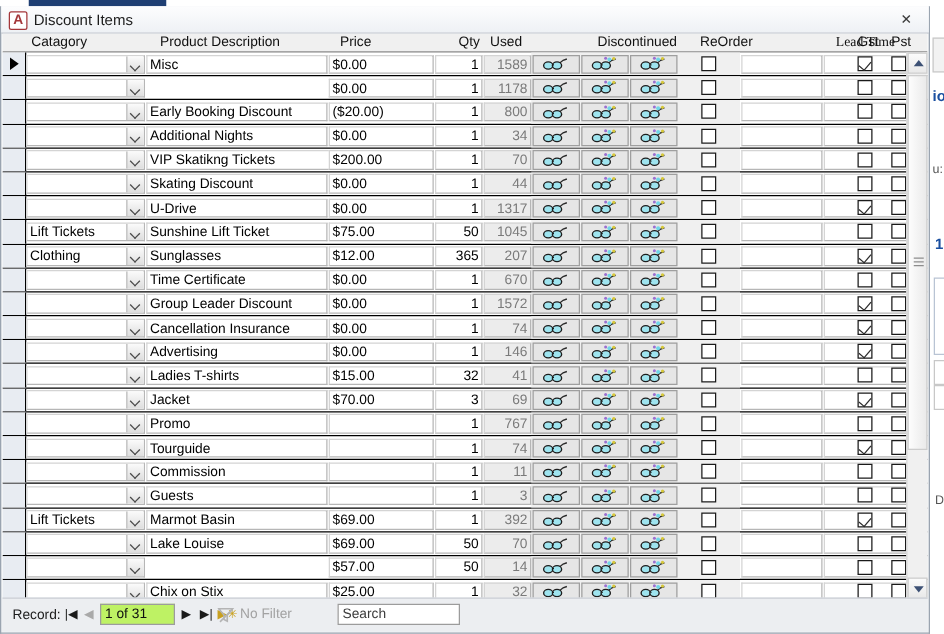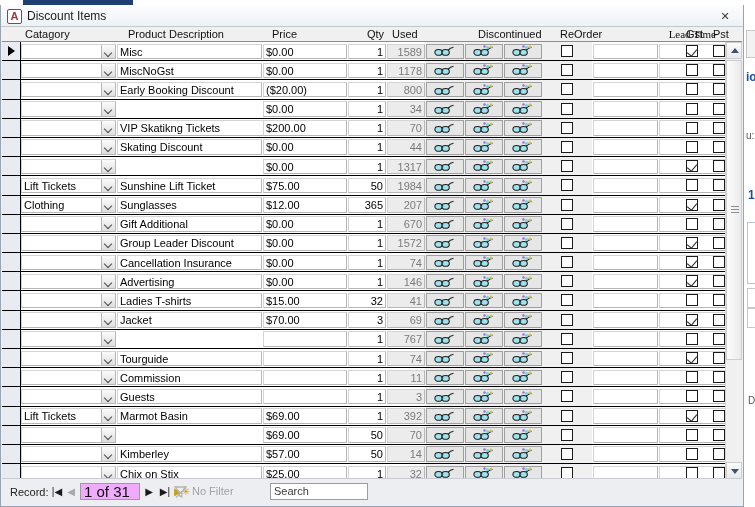--- a/index.html
+++ b/index.html
@@ -134,22 +134,22 @@
     background:#eceef1;border-top:1px solid #c9cdd3;box-sizing:border-box;
   }
   #nav .lbl{position:absolute;top:7px;font-size:11px;color:#1c1c1c;white-space:nowrap;}
   .navbtn{
     position:absolute;top:5px;width:14px;height:16px;text-align:center;line-height:16px;
     font-size:10px;color:#1a1a1a;cursor:pointer;
   }
   .navbtn.dim{color:#a9a9a9;}
   #recbox{
     position:absolute;left:78px;top:4px;width:60px;height:17px;
-    background:#f0abfc;border:1px solid #9c9c9c;box-sizing:border-box;
-    font-size:15px;line-height:15px;padding-left:3px;color:#101010;
+    background:#bef264;border:1px solid #9c9c9c;box-sizing:border-box;
+    font-size:11px;line-height:15px;padding-left:3px;color:#101010;
   }
   #filter{
     position:absolute;left:190px;top:6px;font-size:11px;color:#a2a2a2;white-space:nowrap;
   }
   #filter-icon{position:absolute;left:172px;top:7px;}
   #searchbox{
     position:absolute;left:268px;top:4px;width:98px;height:17px;
     background:#fff;border:1px solid #9c9c9c;box-sizing:border-box;
     font-size:11px;line-height:15px;padding-left:3px;color:#3c3c3c;
   }
@@ -237,21 +237,20 @@
           <div class="cell " style="left: 591px; width: 65px;"></div>
           <div class="cell " style="left: 657px; width: 80px;"></div>
           <div class="chk on" style="left: 684px;"></div>
           <div class="chk" style="left: 711px;"></div>
         </div>
         <div class="row">
           <div class="sel"></div>
           <div class="cellband" style="left: 423px; width: 167px;"></div>
           <div class="cellband" style="left: 736px; width: 62px;"></div>
           <div class="cell combo" style="left: 19px; width: 95px;"><span class="arrow"></span><span></span></div>
-          <div class="cell " style="left: 115px; width: 145px;">MiscNoGst</div>
           <div class="cell " style="left: 261px; width: 84px;">$0.00</div>
           <div class="cell num" style="left: 346px; width: 38px;">1</div>
           <div class="cell num ro" style="left: 385px; width: 38px;">1178</div>
           <div class="icbtn" style="left: 424px; width: 38px;">
             <svg width="22" height="12" viewBox="0 0 22 12">
               <path d="M11.5 7.2 L16.5 3.2 L19.5 2.2" stroke="#2b2b2b" stroke-width="1.1" fill="none"></path>
               <ellipse cx="4.6" cy="7.4" rx="3.7" ry="2.9" fill="#9ee4ef" stroke="#1e1e1e" stroke-width="1.1"></ellipse>
               <ellipse cx="11.6" cy="7.4" rx="3.7" ry="2.9" fill="#9ee4ef" stroke="#1e1e1e" stroke-width="1.1"></ellipse>
               <path d="M8.3 6.9 h0.9" stroke="#1e1e1e" stroke-width="1.1"></path>
             </svg>
@@ -327,20 +326,21 @@
           <div class="cell " style="left: 591px; width: 65px;"></div>
           <div class="cell " style="left: 657px; width: 80px;"></div>
           <div class="chk" style="left: 684px;"></div>
           <div class="chk" style="left: 711px;"></div>
         </div>
         <div class="row">
           <div class="sel"></div>
           <div class="cellband" style="left: 423px; width: 167px;"></div>
           <div class="cellband" style="left: 736px; width: 62px;"></div>
           <div class="cell combo" style="left: 19px; width: 95px;"><span class="arrow"></span><span></span></div>
+          <div class="cell " style="left: 115px; width: 145px;">Additional Nights</div>
           <div class="cell " style="left: 261px; width: 84px;">$0.00</div>
           <div class="cell num" style="left: 346px; width: 38px;">1</div>
           <div class="cell num ro" style="left: 385px; width: 38px;">34</div>
           <div class="icbtn" style="left: 424px; width: 38px;">
             <svg width="22" height="12" viewBox="0 0 22 12">
               <path d="M11.5 7.2 L16.5 3.2 L19.5 2.2" stroke="#2b2b2b" stroke-width="1.1" fill="none"></path>
               <ellipse cx="4.6" cy="7.4" rx="3.7" ry="2.9" fill="#9ee4ef" stroke="#1e1e1e" stroke-width="1.1"></ellipse>
               <ellipse cx="11.6" cy="7.4" rx="3.7" ry="2.9" fill="#9ee4ef" stroke="#1e1e1e" stroke-width="1.1"></ellipse>
               <path d="M8.3 6.9 h0.9" stroke="#1e1e1e" stroke-width="1.1"></path>
             </svg>
@@ -461,20 +461,21 @@
           <div class="cell " style="left: 591px; width: 65px;"></div>
           <div class="cell " style="left: 657px; width: 80px;"></div>
           <div class="chk" style="left: 684px;"></div>
           <div class="chk" style="left: 711px;"></div>
         </div>
         <div class="row">
           <div class="sel"></div>
           <div class="cellband" style="left: 423px; width: 167px;"></div>
           <div class="cellband" style="left: 736px; width: 62px;"></div>
           <div class="cell combo" style="left: 19px; width: 95px;"><span class="arrow"></span><span></span></div>
+          <div class="cell " style="left: 115px; width: 145px;">U-Drive</div>
           <div class="cell " style="left: 261px; width: 84px;">$0.00</div>
           <div class="cell num" style="left: 346px; width: 38px;">1</div>
           <div class="cell num ro" style="left: 385px; width: 38px;">1317</div>
           <div class="icbtn" style="left: 424px; width: 38px;">
             <svg width="22" height="12" viewBox="0 0 22 12">
               <path d="M11.5 7.2 L16.5 3.2 L19.5 2.2" stroke="#2b2b2b" stroke-width="1.1" fill="none"></path>
               <ellipse cx="4.6" cy="7.4" rx="3.7" ry="2.9" fill="#9ee4ef" stroke="#1e1e1e" stroke-width="1.1"></ellipse>
               <ellipse cx="11.6" cy="7.4" rx="3.7" ry="2.9" fill="#9ee4ef" stroke="#1e1e1e" stroke-width="1.1"></ellipse>
               <path d="M8.3 6.9 h0.9" stroke="#1e1e1e" stroke-width="1.1"></path>
             </svg>
@@ -508,21 +509,21 @@
           <div class="chk" style="left: 711px;"></div>
         </div>
         <div class="row">
           <div class="sel"></div>
           <div class="cellband" style="left: 423px; width: 167px;"></div>
           <div class="cellband" style="left: 736px; width: 62px;"></div>
           <div class="cell combo" style="left: 19px; width: 95px;"><span class="arrow"></span><span>Lift Tickets</span></div>
           <div class="cell " style="left: 115px; width: 145px;">Sunshine Lift Ticket</div>
           <div class="cell " style="left: 261px; width: 84px;">$75.00</div>
           <div class="cell num" style="left: 346px; width: 38px;">50</div>
-          <div class="cell num ro" style="left: 385px; width: 38px;">1984</div>
+          <div class="cell num ro" style="left: 385px; width: 38px;">1045</div>
           <div class="icbtn" style="left: 424px; width: 38px;">
             <svg width="22" height="12" viewBox="0 0 22 12">
               <path d="M11.5 7.2 L16.5 3.2 L19.5 2.2" stroke="#2b2b2b" stroke-width="1.1" fill="none"></path>
               <ellipse cx="4.6" cy="7.4" rx="3.7" ry="2.9" fill="#9ee4ef" stroke="#1e1e1e" stroke-width="1.1"></ellipse>
               <ellipse cx="11.6" cy="7.4" rx="3.7" ry="2.9" fill="#9ee4ef" stroke="#1e1e1e" stroke-width="1.1"></ellipse>
               <path d="M8.3 6.9 h0.9" stroke="#1e1e1e" stroke-width="1.1"></path>
             </svg>
           </div>
           <div class="icbtn" style="left: 463px; width: 38px;">
             <svg width="22" height="12" viewBox="0 0 22 12">
@@ -595,21 +596,21 @@
           <div class="cell " style="left: 591px; width: 65px;"></div>
           <div class="cell " style="left: 657px; width: 80px;"></div>
           <div class="chk on" style="left: 684px;"></div>
           <div class="chk" style="left: 711px;"></div>
         </div>
         <div class="row">
           <div class="sel"></div>
           <div class="cellband" style="left: 423px; width: 167px;"></div>
           <div class="cellband" style="left: 736px; width: 62px;"></div>
           <div class="cell combo" style="left: 19px; width: 95px;"><span class="arrow"></span><span></span></div>
-          <div class="cell " style="left: 115px; width: 145px;">Gift Additional</div>
+          <div class="cell " style="left: 115px; width: 145px;">Time Certificate</div>
           <div class="cell " style="left: 261px; width: 84px;">$0.00</div>
           <div class="cell num" style="left: 346px; width: 38px;">1</div>
           <div class="cell num ro" style="left: 385px; width: 38px;">670</div>
           <div class="icbtn" style="left: 424px; width: 38px;">
             <svg width="22" height="12" viewBox="0 0 22 12">
               <path d="M11.5 7.2 L16.5 3.2 L19.5 2.2" stroke="#2b2b2b" stroke-width="1.1" fill="none"></path>
               <ellipse cx="4.6" cy="7.4" rx="3.7" ry="2.9" fill="#9ee4ef" stroke="#1e1e1e" stroke-width="1.1"></ellipse>
               <ellipse cx="11.6" cy="7.4" rx="3.7" ry="2.9" fill="#9ee4ef" stroke="#1e1e1e" stroke-width="1.1"></ellipse>
               <path d="M8.3 6.9 h0.9" stroke="#1e1e1e" stroke-width="1.1"></path>
             </svg>
@@ -865,20 +866,21 @@
           <div class="cell " style="left: 591px; width: 65px;"></div>
           <div class="cell " style="left: 657px; width: 80px;"></div>
           <div class="chk on" style="left: 684px;"></div>
           <div class="chk" style="left: 711px;"></div>
         </div>
         <div class="row">
           <div class="sel"></div>
           <div class="cellband" style="left: 423px; width: 167px;"></div>
           <div class="cellband" style="left: 736px; width: 62px;"></div>
           <div class="cell combo" style="left: 19px; width: 95px;"><span class="arrow"></span><span></span></div>
+          <div class="cell " style="left: 115px; width: 145px;">Promo</div>
           <div class="cell " style="left: 261px; width: 84px;"></div>
           <div class="cell num" style="left: 346px; width: 38px;">1</div>
           <div class="cell num ro" style="left: 385px; width: 38px;">767</div>
           <div class="icbtn" style="left: 424px; width: 38px;">
             <svg width="22" height="12" viewBox="0 0 22 12">
               <path d="M11.5 7.2 L16.5 3.2 L19.5 2.2" stroke="#2b2b2b" stroke-width="1.1" fill="none"></path>
               <ellipse cx="4.6" cy="7.4" rx="3.7" ry="2.9" fill="#9ee4ef" stroke="#1e1e1e" stroke-width="1.1"></ellipse>
               <ellipse cx="11.6" cy="7.4" rx="3.7" ry="2.9" fill="#9ee4ef" stroke="#1e1e1e" stroke-width="1.1"></ellipse>
               <path d="M8.3 6.9 h0.9" stroke="#1e1e1e" stroke-width="1.1"></path>
             </svg>
@@ -1089,20 +1091,21 @@
           <div class="cell " style="left: 591px; width: 65px;"></div>
           <div class="cell " style="left: 657px; width: 80px;"></div>
           <div class="chk on" style="left: 684px;"></div>
           <div class="chk" style="left: 711px;"></div>
         </div>
         <div class="row">
           <div class="sel"></div>
           <div class="cellband" style="left: 423px; width: 167px;"></div>
           <div class="cellband" style="left: 736px; width: 62px;"></div>
           <div class="cell combo" style="left: 19px; width: 95px;"><span class="arrow"></span><span></span></div>
+          <div class="cell " style="left: 115px; width: 145px;">Lake Louise</div>
           <div class="cell " style="left: 261px; width: 84px;">$69.00</div>
           <div class="cell num" style="left: 346px; width: 38px;">50</div>
           <div class="cell num ro" style="left: 385px; width: 38px;">70</div>
           <div class="icbtn" style="left: 424px; width: 38px;">
             <svg width="22" height="12" viewBox="0 0 22 12">
               <path d="M11.5 7.2 L16.5 3.2 L19.5 2.2" stroke="#2b2b2b" stroke-width="1.1" fill="none"></path>
               <ellipse cx="4.6" cy="7.4" rx="3.7" ry="2.9" fill="#9ee4ef" stroke="#1e1e1e" stroke-width="1.1"></ellipse>
               <ellipse cx="11.6" cy="7.4" rx="3.7" ry="2.9" fill="#9ee4ef" stroke="#1e1e1e" stroke-width="1.1"></ellipse>
               <path d="M8.3 6.9 h0.9" stroke="#1e1e1e" stroke-width="1.1"></path>
             </svg>
@@ -1133,21 +1136,20 @@
           <div class="cell " style="left: 591px; width: 65px;"></div>
           <div class="cell " style="left: 657px; width: 80px;"></div>
           <div class="chk" style="left: 684px;"></div>
           <div class="chk" style="left: 711px;"></div>
         </div>
         <div class="row">
           <div class="sel"></div>
           <div class="cellband" style="left: 423px; width: 167px;"></div>
           <div class="cellband" style="left: 736px; width: 62px;"></div>
           <div class="cell combo" style="left: 19px; width: 95px;"><span class="arrow"></span><span></span></div>
-          <div class="cell " style="left: 115px; width: 145px;">Kimberley</div>
           <div class="cell " style="left: 261px; width: 84px;">$57.00</div>
           <div class="cell num" style="left: 346px; width: 38px;">50</div>
           <div class="cell num ro" style="left: 385px; width: 38px;">14</div>
           <div class="icbtn" style="left: 424px; width: 38px;">
             <svg width="22" height="12" viewBox="0 0 22 12">
               <path d="M11.5 7.2 L16.5 3.2 L19.5 2.2" stroke="#2b2b2b" stroke-width="1.1" fill="none"></path>
               <ellipse cx="4.6" cy="7.4" rx="3.7" ry="2.9" fill="#9ee4ef" stroke="#1e1e1e" stroke-width="1.1"></ellipse>
               <ellipse cx="11.6" cy="7.4" rx="3.7" ry="2.9" fill="#9ee4ef" stroke="#1e1e1e" stroke-width="1.1"></ellipse>
               <path d="M8.3 6.9 h0.9" stroke="#1e1e1e" stroke-width="1.1"></path>
             </svg>

